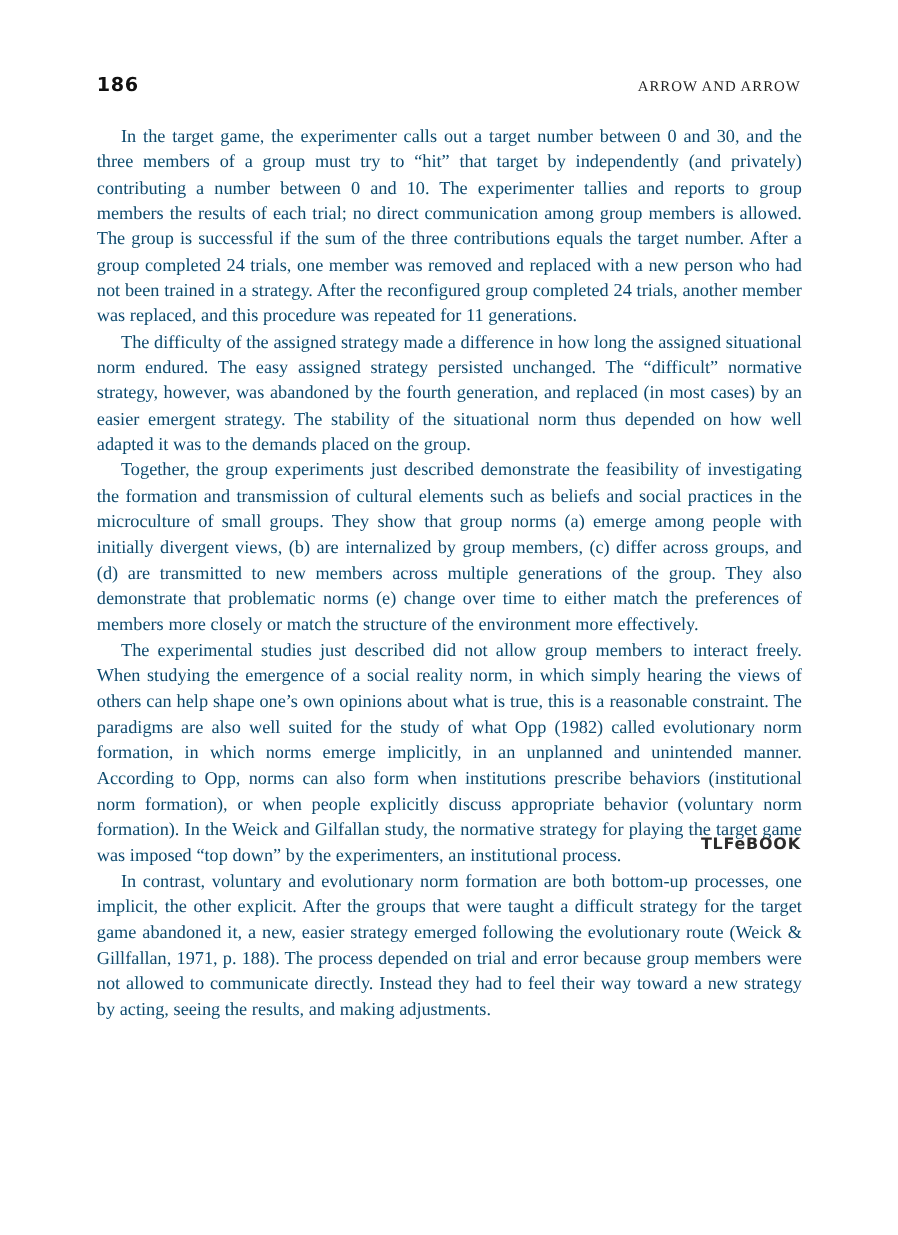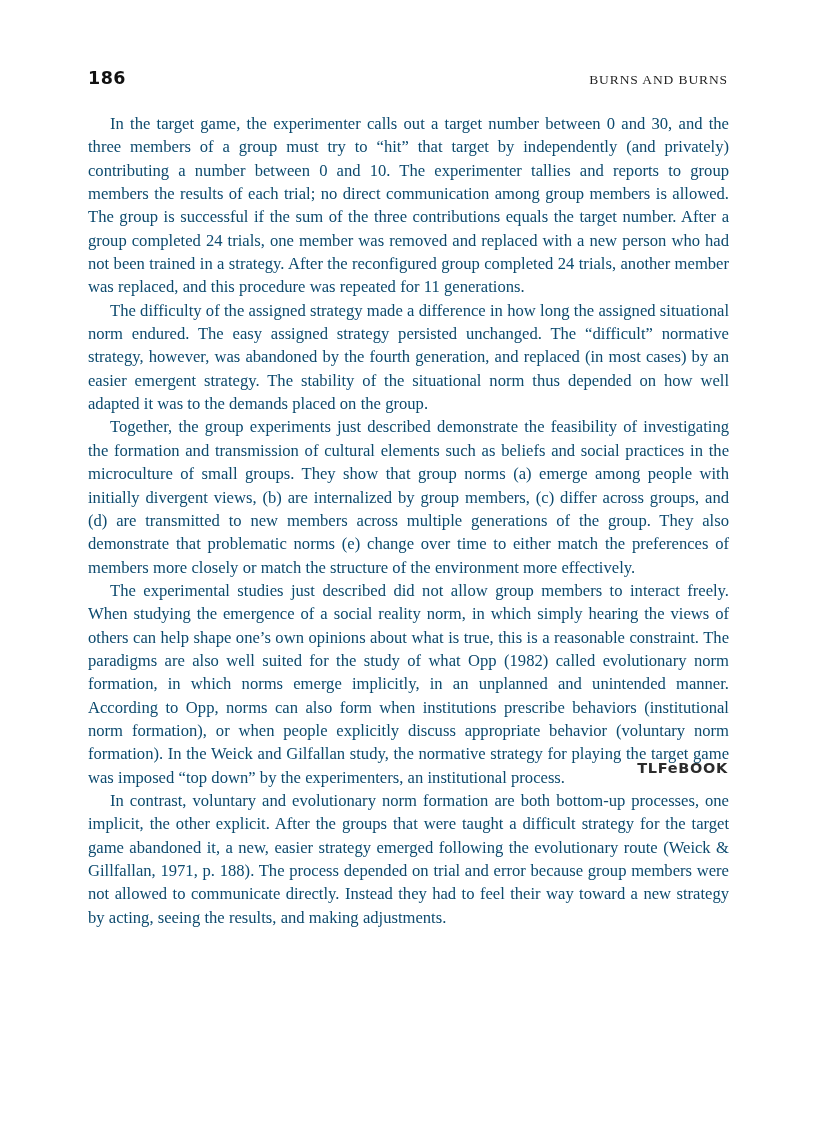--- a/index.html
+++ b/index.html
@@ -88,21 +88,21 @@
     white-space: nowrap;
   }
 </style>
 </head>
 <body>
 
 <div class="page">
 
   <div class="running-head">
     <span class="folio">186</span>
-    <span class="head-title">BURNS AND BURNS</span>
+    <span class="head-title">ARROW AND ARROW</span>
   </div>
 
   <div class="textblock">
     <p class="para">In the target game, the experimenter calls out a target number between 0 and 30, and the three members of a group must try to “hit” that target by independently (and privately) contributing a number between 0 and 10. The experimenter tallies and reports to group members the results of each trial; no direct communication among group members is allowed. The group is successful if the sum of the three contributions equals the target number. After a group completed 24 trials, one member was removed and replaced with a new person who had not been trained in a strategy. After the reconfigured group completed 24 trials, another member was replaced, and this procedure was repeated for 11 generations.</p>
     <p class="para">The difficulty of the assigned strategy made a difference in how long the assigned situational norm endured. The easy assigned strategy persisted unchanged. The “difficult” normative strategy, however, was abandoned by the fourth generation, and replaced (in most cases) by an easier emergent strategy. The stability of the situational norm thus depended on how well adapted it was to the demands placed on the group.</p>
     <p class="para">Together, the group experiments just described demonstrate the feasibility of investigating the formation and transmission of cultural elements such as beliefs and social practices in the microculture of small groups. They show that group norms (a) emerge among people with initially divergent views, (b) are internalized by group members, (c) differ across groups, and (d) are transmitted to new members across multiple generations of the group. They also demonstrate that problematic norms (e) change over time to either match the preferences of members more closely or match the structure of the environment more effectively.</p>
     <p class="para">The experimental studies just described did not allow group members to interact freely. When studying the emergence of a social reality norm, in which simply hearing the views of others can help shape one’s own opinions about what is true, this is a reasonable constraint. The paradigms are also well suited for the study of what Opp (1982) called evolutionary norm formation, in which norms emerge implicitly, in an unplanned and unintended manner. According to Opp, norms can also form when institutions prescribe behaviors (institutional norm formation), or when people explicitly discuss appropriate behavior (voluntary norm formation). In the Weick and Gilfallan study, the normative strategy for playing the target game was imposed “top down” by the experimenters, an institutional process.</p>
     <p class="para">In contrast, voluntary and evolutionary norm formation are both bottom-up processes, one implicit, the other explicit. After the groups that were taught a difficult strategy for the target game abandoned it, a new, easier strategy emerged following the evolutionary route (Weick &amp; Gillfallan, 1971, p. 188). The process depended on trial and error because group members were not allowed to communicate directly. Instead they had to feel their way toward a new strategy by acting, seeing the results, and making adjustments.</p>
   </div>
 

